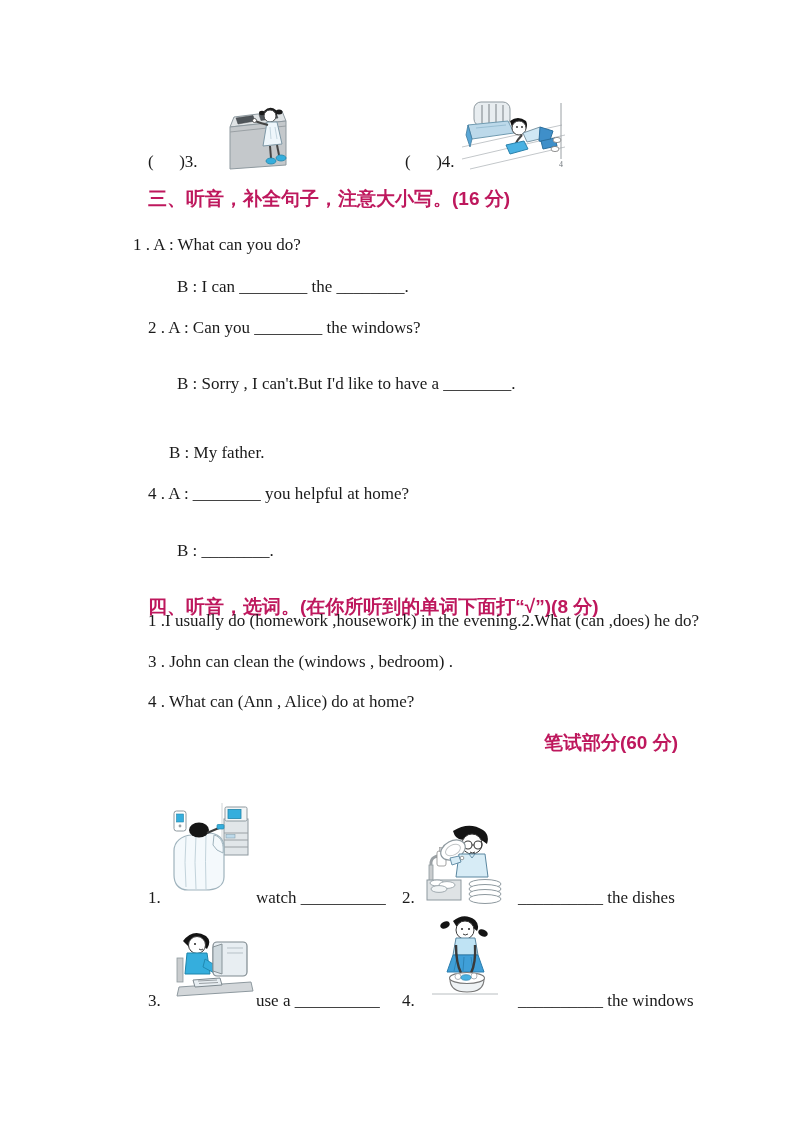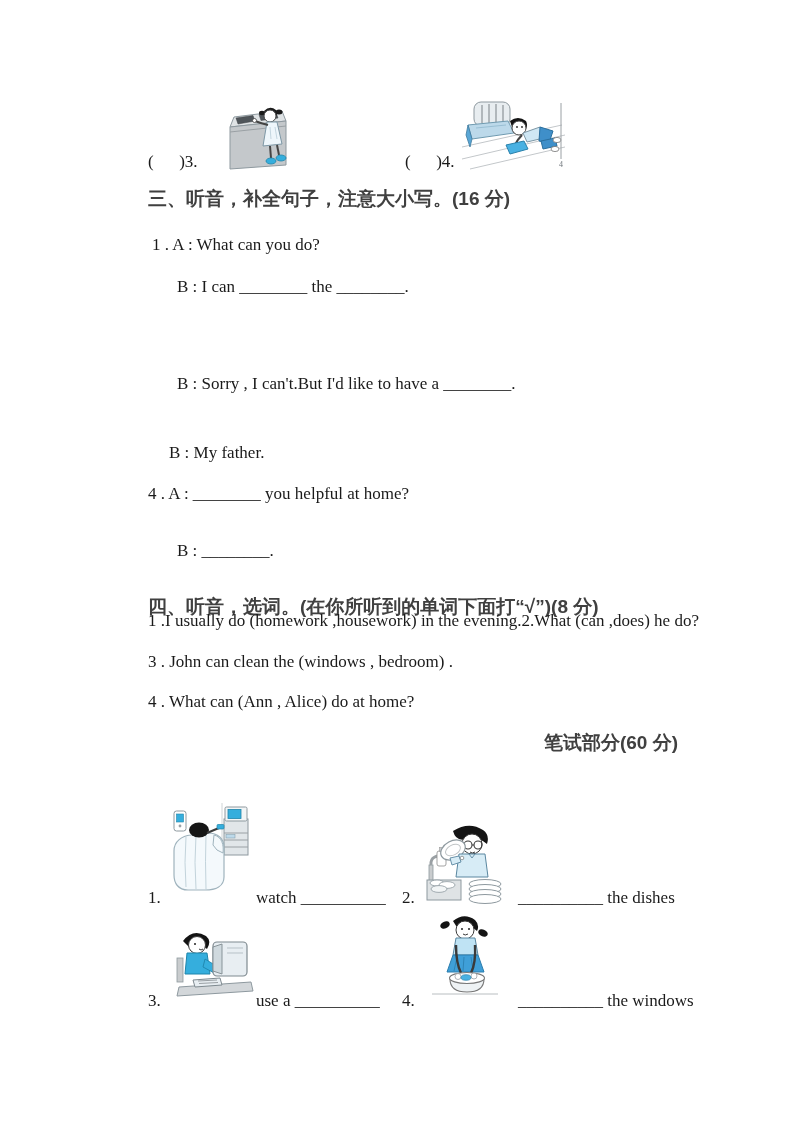--- a/index.html
+++ b/index.html
@@ -3,21 +3,21 @@
 <meta charset="utf-8">
 <style>
   html,body{margin:0;padding:0;background:#888;}
   .page{
     position:relative;width:793px;height:1122px;margin:0 auto;
     background:#ffffff;overflow:hidden;
     font-family:"Liberation Serif", serif;color:#1a1a1a;
   }
   .t{position:absolute;white-space:pre;font:17px/1.25 "Liberation Serif", serif;color:#1a1a1a;}
   .h{position:absolute;white-space:pre;font-weight:700;font-size:19px;line-height:1.2;
-     font-family:"Liberation Sans", sans-serif;color:#404040;}
+     font-family:"Liberation Sans", sans-serif;color:#be185d;}
   .center{width:530px;text-align:right;}
   svg{position:absolute;display:block;}
 </style>
 </head>
 <body>
 
 <div class="page">
 
   <div class="t" style="left:148px;top:151px">(      )3.</div>
 
@@ -65,22 +65,23 @@
     <polygon points="79,44 93,41 95,49 81,52" fill="#3f8fc9" stroke="#2a6f9e" stroke-width="1"></polygon>
     <ellipse cx="95" cy="43" rx="4" ry="2.6" fill="#ffffff" stroke="#777" stroke-width="0.8"></ellipse>
     <ellipse cx="93" cy="52" rx="4" ry="2.6" fill="#ffffff" stroke="#777" stroke-width="0.8"></ellipse>
     <path d="M60,38 Q55,43 53,48" stroke="#444" stroke-width="2.2" fill="none"></path>
     <polygon points="44,48 62,44 66,52 48,57" fill="#49b1e2" stroke="#2a81ab" stroke-width="1"></polygon>
     <line x1="99" y1="6" x2="99" y2="62" stroke="#9aa0a4" stroke-width="1"></line>
     <text x="97" y="70" font-size="8" fill="#6f767b" font-family="Liberation Serif, serif">4</text>
   </svg>
 
   <div class="h" style="left:148px;top:188px">三、听音，补全句子，注意大小写。(16 分)</div>
-  <div class="t" style="left:152px;top:234px">1 . A : What can you do?</div>
+  <div class="t" style="left:133px;top:234px">1 . A : What can you do?</div>
   <div class="t" style="left:177px;top:276px">B : I can ________ the ________.</div>
+  <div class="t" style="left:148px;top:317px">2 . A : Can you ________ the windows?</div>
   <div class="t" style="left:177px;top:373px">B : Sorry , I can't.But I'd like to have a ________.</div>
   <div class="t" style="left:169px;top:442px">B : My father.</div>
   <div class="t" style="left:148px;top:483px">4 . A : ________ you helpful at home?</div>
   <div class="t" style="left:177px;top:540px">B : ________.</div>
 
   <div class="h" style="left:148px;top:596px">四、听音，选词。(在你所听到的单词下面打“√”)(8 分)</div>
   <div class="t" style="left:148px;top:610px">1 .I usually do (homework ,housework) in the evening.2.What (can ,does) he do?</div>
   <div class="t" style="left:148px;top:651px">3 . John can clean the (windows , bedroom) .</div>
   <div class="t" style="left:148px;top:691px">4 . What can (Ann , Alice) do at home?</div>
 

